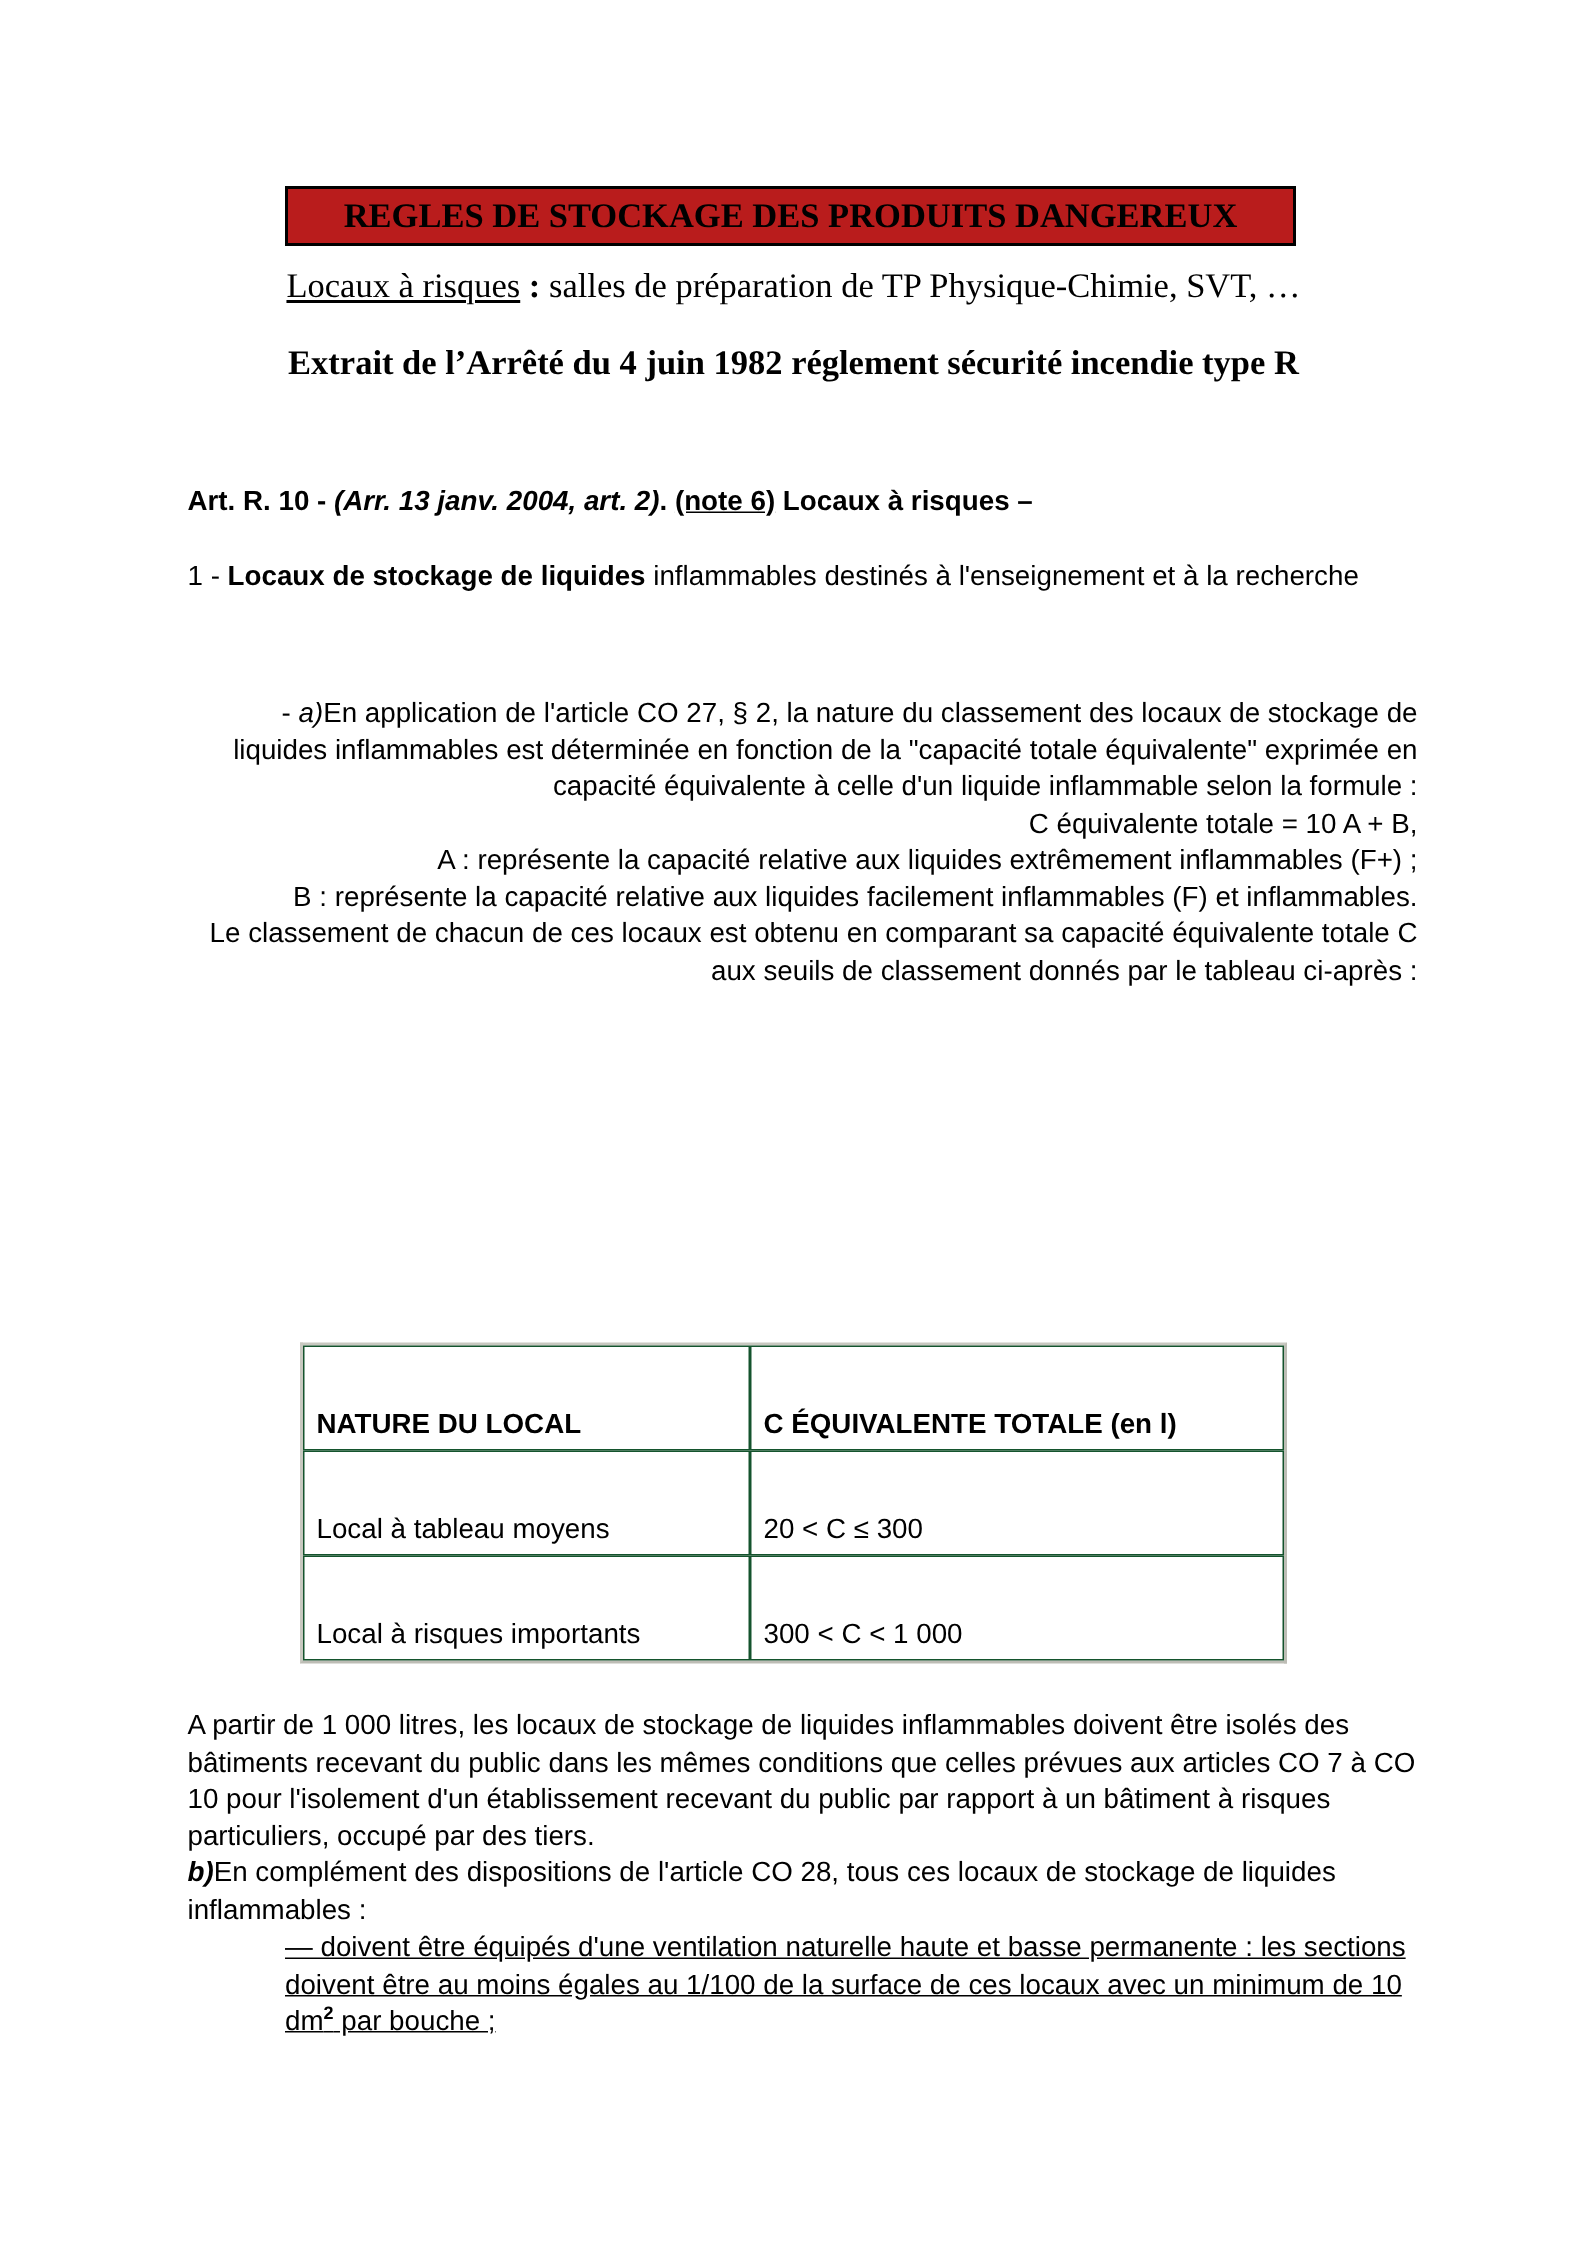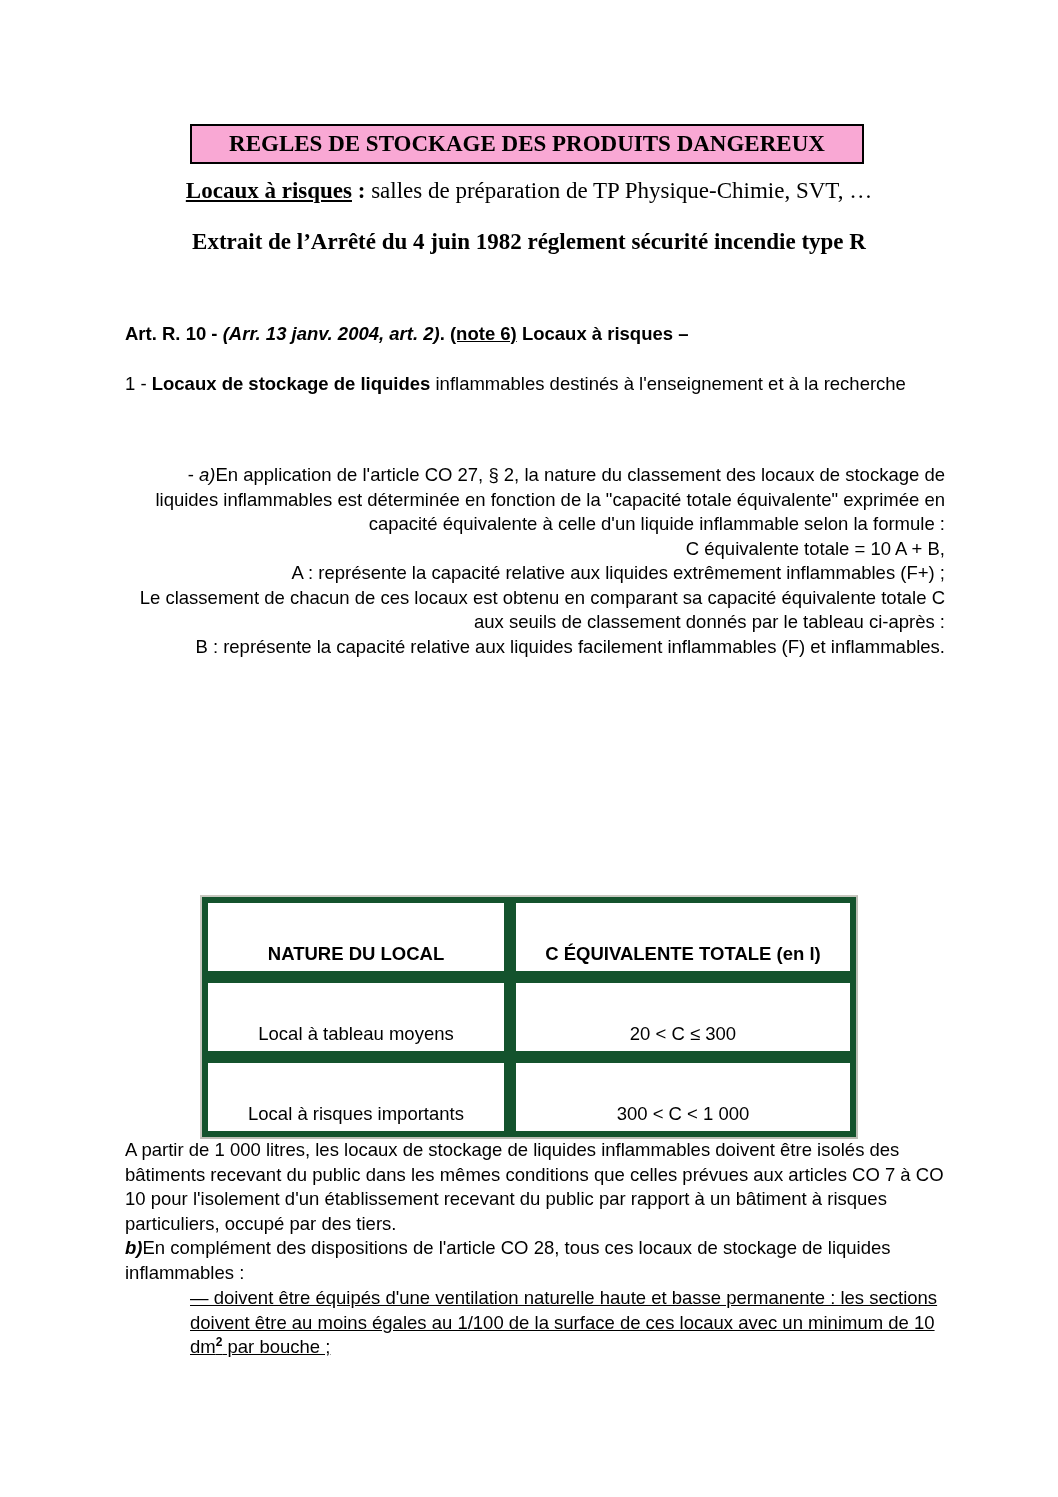--- a/index.html
+++ b/index.html
@@ -1,28 +1,28 @@
 <!DOCTYPE html>
 <html><head>
   <meta charset="utf-8">
   <style>
     html, body { margin: 0; padding: 0; background: #ffffff; }
     body { width: 1058px; height: 1497px; position: relative; overflow: hidden; color: #000; }
     .serif { font-family: "Liberation Serif", "DejaVu Serif", serif; }
     .sans { font-family: "Liberation Sans", "DejaVu Sans", sans-serif; }
     .title-box {
       position: absolute; left: 190px; top: 124px; width: 674px; height: 40px;
-      border: 2px solid #000; background: #f9a8d4; box-sizing: border-box;
+      border: 2px solid #000; background: #b91c1c; box-sizing: border-box;
       text-align: center; font-size: 23px; font-weight: bold; line-height: 36px;
     }
     .subtitle {
       position: absolute; left: 0; width: 1058px; top: 176px; text-align: center;
       font-size: 23px; line-height: 30px;
     }
-    .subtitle .u { font-weight: bold; text-decoration: underline; }
+    .subtitle .u { font-weight: normal; text-decoration: underline; }
     .subtitle .colon { font-weight: bold; }
     .extract {
       position: absolute; left: 0; width: 1058px; top: 227px; text-align: center;
       font-size: 23px; font-weight: bold; line-height: 30px;
     }
     .p { position: absolute; left: 125px; width: 820px; font-size: 18.5px; line-height: 24.5px; }
     .art { top: 322px; font-weight: bold; }
     .art .it { font-style: italic; }
     .art .note { text-decoration: underline; }
     .sec1 { top: 372px; }
@@ -33,21 +33,21 @@
     .para-after i { font-style: italic; font-weight: bold; }
     .indent { position: absolute; left: 190px; width: 750px; top: 1286px; font-size: 18.5px; line-height: 24.5px; text-decoration: underline; }
     sup { font-size: 12px; line-height: 0; vertical-align: super; font-weight: bold; }
     table.seuils {
       position: absolute; left: 200px; top: 895px; width: 658px;
       border-collapse: separate; border-spacing: 0;
       border: 2px solid #c8c8c0; border-right-color: #bdbdb5; border-bottom-color: #bdbdb5;
       font-size: 18.5px;
     }
     table.seuils td {
-      border: 6px solid #14532d; height: 62px; padding: 0 8px 6px 8px; vertical-align: bottom; text-align: center;
+      border: 1px solid #14532d; height: 62px; padding: 0 8px 6px 8px; vertical-align: bottom;
     }
     table.seuils td.c1 { width: 280px; }
     table.seuils tr.head td { font-weight: bold; }
   </style>
 </head>
 <body>
 
 <div class="title-box serif">REGLES DE STOCKAGE DES PRODUITS DANGEREUX</div>
 
 <div class="subtitle serif"><span class="u">Locaux à risques</span><span class="colon"> :</span><span> salles de préparation de TP Physique-Chimie, SVT, …</span></div>
@@ -55,22 +55,22 @@
 <div class="extract serif">Extrait de l’Arrêté du 4 juin 1982 réglement sécurité incendie type R</div>
 
 <div class="p art sans"><span>Art. R. 10 - </span><span class="it">(Arr. 13 janv. 2004, art. 2)</span><span>.  </span><span class="note">(note 6)</span><span> Locaux à risques –</span></div>
 
 <div class="p sec1 sans"><span>1 - </span><b>Locaux de stockage de liquides</b><span> inflammables destinés à l'enseignement et à la recherche</span></div>
 
 <div class="p para-a sans">
   <div><span> - </span><i>a)</i><span>En application de l'article CO 27, § 2, la nature du classement des locaux de stockage de liquides inflammables est déterminée en fonction de la "capacité totale équivalente" exprimée en capacité équivalente à celle d'un liquide inflammable selon la formule :</span></div>
   <div>C équivalente totale = 10 A + B,</div>
   <div>A : représente la capacité relative aux liquides extrêmement inflammables (F+) ;</div>
+  <div>B : représente la capacité relative aux liquides facilement inflammables (F) et inflammables.</div>
   <div>Le classement de chacun de ces locaux est obtenu en comparant sa capacité équivalente totale C aux seuils de classement donnés par le tableau ci-après :</div>
-  <div>B : représente la capacité relative aux liquides facilement inflammables (F) et inflammables.</div>
 </div>
 
 <table class="seuils sans">
   <tbody>
       <tr class="head">
     <td class="c1">NATURE DU LOCAL</td>
     <td>C ÉQUIVALENTE TOTALE (en l)</td>
   </tr>
   <tr>
     <td class="c1">Local à tableau moyens</td>

